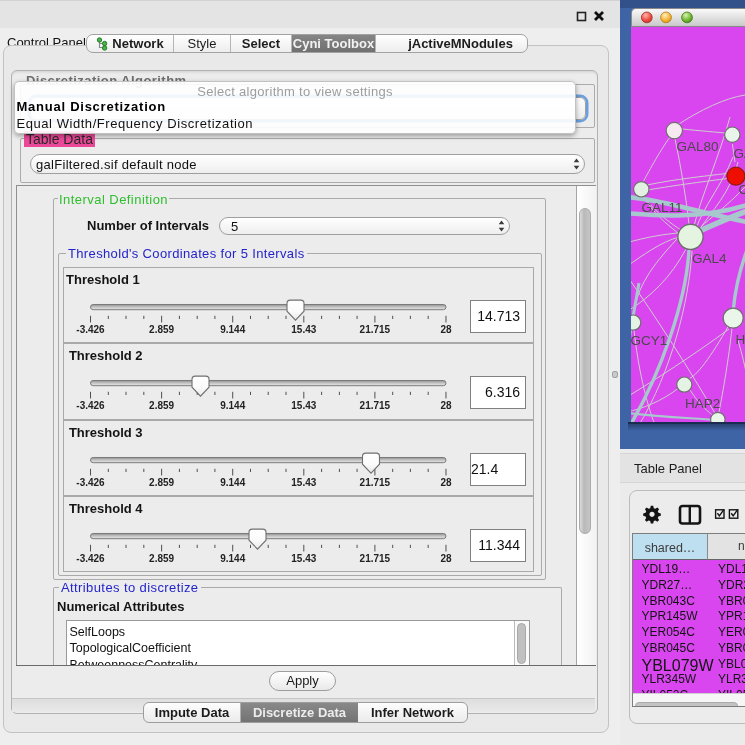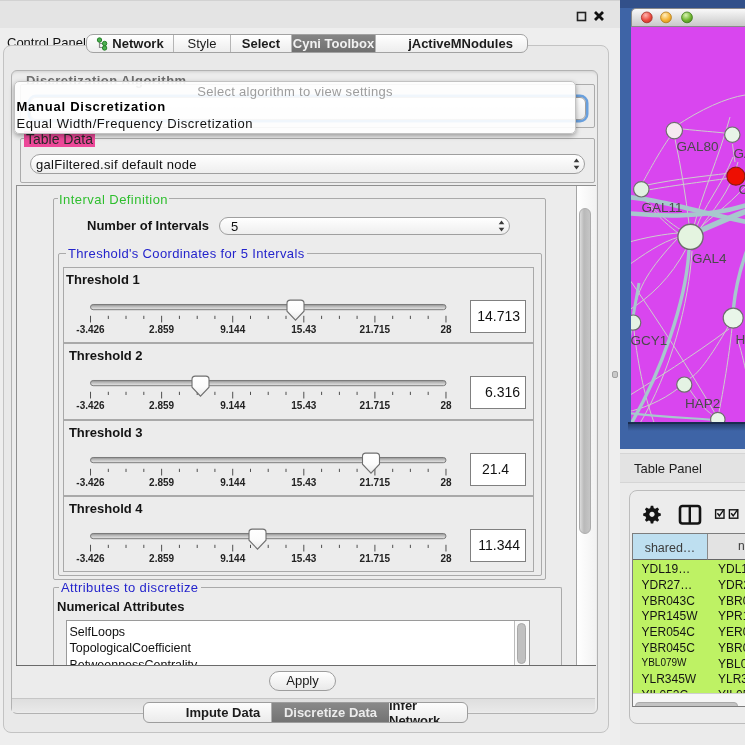--- a/index.html
+++ b/index.html
@@ -205,21 +205,21 @@
       <line x1="365.2" y1="48.8" x2="365.2" y2="52.0" stroke="#4f4f4f" stroke-width="1"></line>
       <line x1="383.0" y1="48.8" x2="383.0" y2="55.5" stroke="#4f4f4f" stroke-width="1"></line>
 <text x="27.5" y="66.5" text-anchor="middle" font-size="10" font-weight="bold" fill="#222">-3.426</text>
       <text x="98.6" y="66.5" text-anchor="middle" font-size="10" font-weight="bold" fill="#222">2.859</text>
       <text x="169.7" y="66.5" text-anchor="middle" font-size="10" font-weight="bold" fill="#222">9.144</text>
       <text x="240.8" y="66.5" text-anchor="middle" font-size="10" font-weight="bold" fill="#222">15.43</text>
       <text x="311.9" y="66.5" text-anchor="middle" font-size="10" font-weight="bold" fill="#222">21.715</text>
       <text x="383.0" y="66.5" text-anchor="middle" font-size="10" font-weight="bold" fill="#222">28</text>
 <path d="M299.5 36.3 a3.2 3.2 0 0 1 3.2-3.2 h10.6 a3.2 3.2 0 0 1 3.2 3.2 v7.9 l-8.5 8.9 l-8.5 -8.9 Z" fill="url(#thg2)" stroke="#6f6f6f" stroke-width="1.1"></path>
 </svg>
-    <div class="abs" style="left:470px;top:452.8px;width:56px;height:33px;background:#fff;border:1.5px solid #808080;box-sizing:border-box;font-size:14px;color:#111;text-align:center;line-height:30px;padding-right:5px;">21.4</div>
+    <div class="abs" style="left:470px;top:452.8px;width:56px;height:33px;background:#fff;border:1.5px solid #808080;box-sizing:border-box;font-size:14px;color:#111;text-align:left;line-height:30px;padding-right:5px;">21.4</div>
 <div class="abs" style="left:62.5px;top:496.0px;width:471px;height:76.4px;border:1px solid #a9a9a9;box-sizing:border-box;"></div>
     <div class="lbl" style="left:68.9px;top:501.0px;font-size:13px;font-weight:bold;color:#141414;">Threshold 4</div>
     <svg class="abs" style="left:62.5px;top:496.0px;" width="471" height="76.4" viewBox="0 0 471 76.4">
 <defs>
         <linearGradient id="thg3" x1="0" y1="0" x2="0" y2="1">
           <stop offset="0" stop-color="#ffffff"></stop>
           <stop offset="0.55" stop-color="#fbfbfb"></stop>
           <stop offset="1" stop-color="#e8e8e8"></stop>
         </linearGradient>
 <linearGradient id="trk3" x1="0" y1="0" x2="0" y2="1">
@@ -273,21 +273,21 @@
   </div>
 
   <div class="abs" style="left:16px;top:665px;width:580px;height:1px;background:#6a6a6a;"></div>
 
   <div class="abs" style="left:269px;top:671px;width:67px;height:20px;border:1px solid #9d9d9d;border-radius:10px;
        background:linear-gradient(#ffffff,#e9e9e9);box-sizing:border-box;text-align:center;font-size:13px;color:#1a1a1a;line-height:18px;">Apply</div>
 
   <div class="abs" style="left:12px;top:698px;width:583px;height:13px;background:linear-gradient(#dedede,#e9e9e9);border-top:1px solid #c6c6c6;"></div>
 
   <div class="abs" style="left:143px;top:702px;width:325px;height:21px;border:1px solid #9d9d9d;border-radius:6px;
-       background:linear-gradient(#fdfdfd,#ebebeb);box-sizing:border-box;overflow:hidden;display:flex;padding-left:31px;">
+       background:linear-gradient(#fdfdfd,#ebebeb);box-sizing:border-box;overflow:hidden;display:flex;">
     <div style="width:96px;border-right:1px solid #b0b0b0;display:flex;align-items:center;justify-content:center;font-size:13px;font-weight:bold;color:#1c1c1c;">Impute Data</div>
     <div style="width:117px;background:linear-gradient(#898989,#737373);display:flex;align-items:center;justify-content:center;font-size:13px;font-weight:bold;color:#ececec;">Discretize Data</div>
     <div style="flex:1;display:flex;align-items:center;justify-content:center;font-size:13px;font-weight:bold;color:#1c1c1c;">Infer Network</div>
   </div>
 
   <div class="abs" style="left:14px;top:81px;width:562px;height:53px;background:rgba(255,255,255,0.9);border:1px solid #c2c2c2;
        border-radius:5px;box-shadow:0 2px 5px rgba(0,0,0,0.35);box-sizing:border-box;">
     <div style="position:absolute;left:0;top:2px;width:100%;text-align:center;font-size:13px;letter-spacing:0.3px;color:#9d9d9d;">Select algorithm to view settings</div>
     <div style="position:absolute;left:1.5px;top:17px;font-size:13px;font-weight:bold;letter-spacing:0.75px;color:#000;">Manual Discretization</div>
     <div style="position:absolute;left:1.5px;top:34px;font-size:13px;letter-spacing:0.55px;color:#111;">Equal Width/Frequency Discretization</div>
@@ -404,38 +404,38 @@
     <rect x="39" y="3" width="20" height="17.5" rx="2.5" fill="none" stroke="#141414" stroke-width="2.6"></rect>
     <line x1="48.8" y1="3" x2="48.8" y2="20.5" stroke="#141414" stroke-width="2.4"></line>
     <g fill="none" stroke="#141414" stroke-width="1.4">
       <rect x="74.6" y="6.8" width="8.4" height="8.4"></rect>
       <path d="M76.4 10.2 l2 2.6 l4.6 -6.4"></path>
       <rect x="88.4" y="6.8" width="8.4" height="8.4"></rect>
       <path d="M90.2 10.2 l2 2.6 l4.6 -6.4"></path>
     </g>
   </svg>
 
-  <div class="abs" style="left:632px;top:533px;width:113px;height:174px;background:#bef264;border:1px solid #7d7d7d;border-right:none;box-sizing:border-box;overflow:hidden;">
+  <div class="abs" style="left:632px;top:533px;width:113px;height:174px;background:#d946ef;border:1px solid #7d7d7d;border-right:none;box-sizing:border-box;overflow:hidden;">
     <div style="position:absolute;left:0;top:0;width:75px;height:26px;background:#bedff0;border-right:1px solid #8a8a8a;border-bottom:1px solid #666;box-sizing:border-box;
          display:flex;align-items:center;justify-content:center;padding-top:3px;font-size:12.5px;color:#3c3c3c;">shared…</div>
     <div style="position:absolute;left:75px;top:0;width:45px;height:26px;background:#e3e3e3;border-bottom:1px solid #666;box-sizing:border-box;
          font-size:12px;color:#3c3c3c;line-height:24px;padding-left:30px;">nam</div>
 <div style="position:absolute;left:8.5px;top:28.3px;font-size:12px;color:#141414;">YDL19…</div>
 <div style="position:absolute;left:85px;top:28.3px;font-size:12px;color:#141414;white-space:nowrap;">YDL19</div>
 <div style="position:absolute;left:8.5px;top:44.0px;font-size:12px;color:#141414;">YDR27…</div>
 <div style="position:absolute;left:85px;top:44.0px;font-size:12px;color:#141414;white-space:nowrap;">YDR27</div>
 <div style="position:absolute;left:8.5px;top:59.7px;font-size:12px;color:#141414;">YBR043C</div>
 <div style="position:absolute;left:85px;top:59.7px;font-size:12px;color:#141414;white-space:nowrap;">YBR04</div>
 <div style="position:absolute;left:8.5px;top:75.4px;font-size:12px;color:#141414;">YPR145W</div>
 <div style="position:absolute;left:85px;top:75.4px;font-size:12px;color:#141414;white-space:nowrap;">YPR14</div>
 <div style="position:absolute;left:8.5px;top:91.1px;font-size:12px;color:#141414;">YER054C</div>
 <div style="position:absolute;left:85px;top:91.1px;font-size:12px;color:#141414;white-space:nowrap;">YER05</div>
 <div style="position:absolute;left:8.5px;top:106.8px;font-size:12px;color:#141414;">YBR045C</div>
 <div style="position:absolute;left:85px;top:106.8px;font-size:12px;color:#141414;white-space:nowrap;">YBR04</div>
-<div style="position:absolute;left:8.5px;top:122.5px;font-size:10px;color:#141414;">YBL079W</div>
+<div style="position:absolute;left:8.5px;top:122.5px;font-size:16px;color:#141414;">YBL079W</div>
 <div style="position:absolute;left:85px;top:122.5px;font-size:12px;color:#141414;white-space:nowrap;">YBL07</div>
 <div style="position:absolute;left:8.5px;top:138.2px;font-size:12px;color:#141414;">YLR345W</div>
 <div style="position:absolute;left:85px;top:138.2px;font-size:12px;color:#141414;white-space:nowrap;">YLR34</div>
 <div style="position:absolute;left:8.5px;top:153.9px;font-size:12px;color:#141414;">YIL052C</div>
 <div style="position:absolute;left:85px;top:153.9px;font-size:12px;color:#141414;white-space:nowrap;">YIL05</div>
 
     <div style="position:absolute;left:0;top:159px;width:113px;height:14px;background:#f6f6f6;border-top:1px solid #cfcfcf;"></div>
     <div style="position:absolute;left:1.5px;top:168.2px;width:101px;height:7.4px;background:#c3c3c3;border:1px solid #ababab;border-radius:4px;"></div>
   </div>
 </div>

